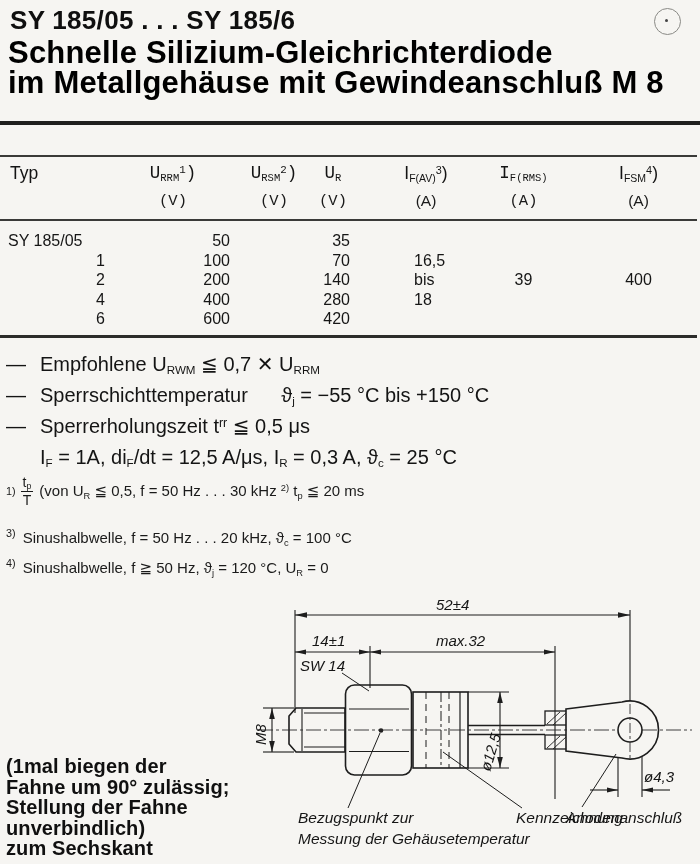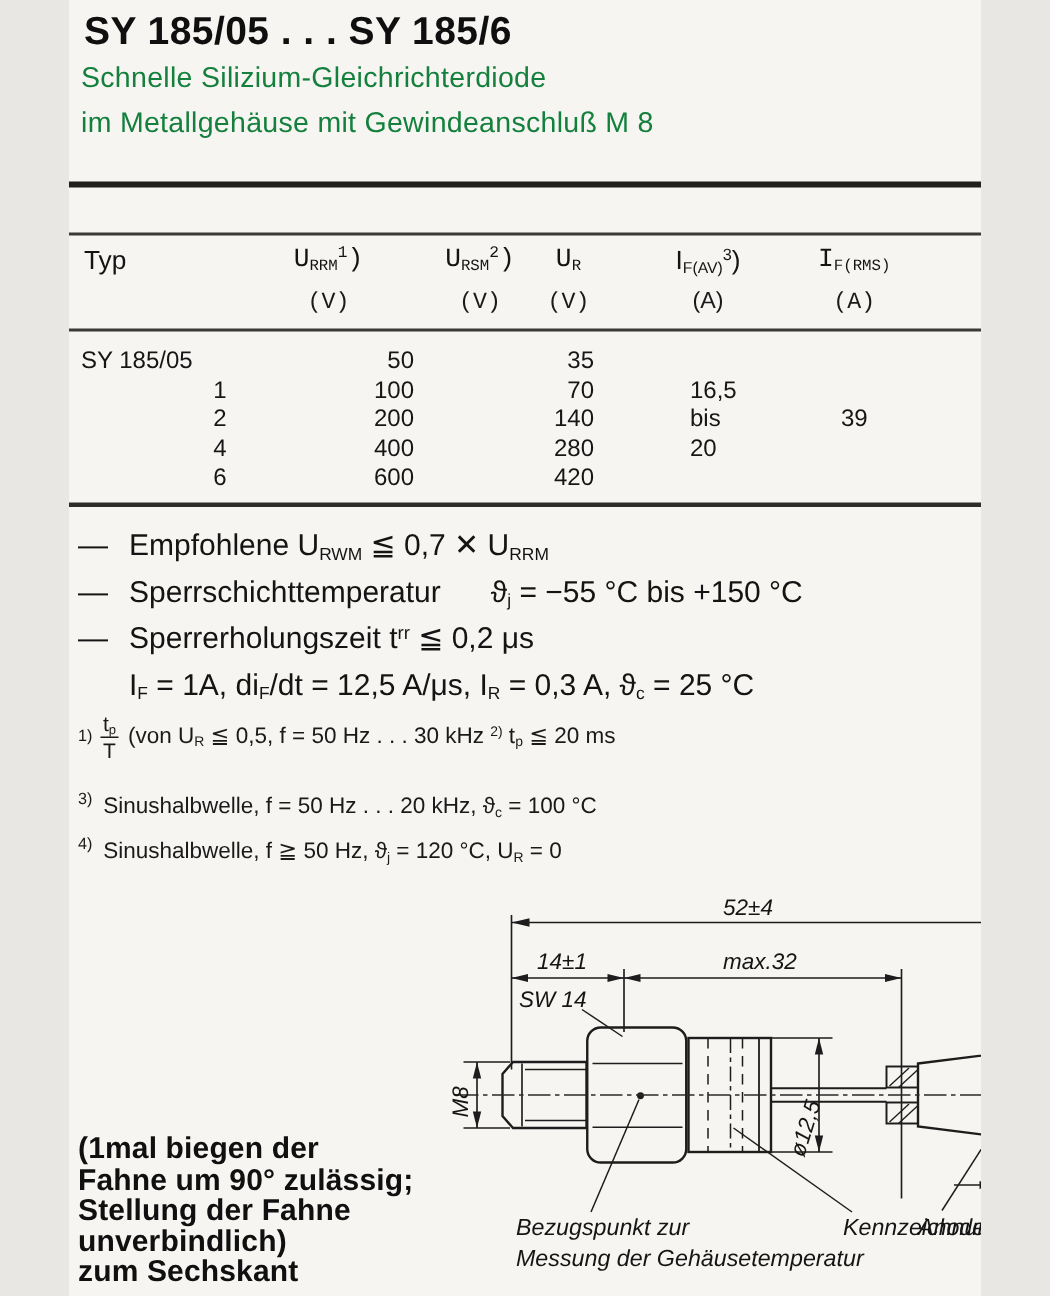--- a/index.html
+++ b/index.html
@@ -1,28 +1,28 @@
 <!DOCTYPE html>
 <html><head>
 <meta charset="utf-8">
 <style>
   html,body{margin:0;padding:0;background:#e8e7e3;}
   .page{
-    position:relative;width:608px;height:864px;margin:0 auto;
+    position:relative;width:700px;height:864px;margin:0 auto;
     background:#f6f5f2;color:#161616;overflow:hidden;
     font-family:"Liberation Sans","DejaVu Sans",sans-serif;
   }
   .abs{position:absolute;}
   sub{font-size:62%;vertical-align:-0.28em;line-height:0;}
   sup{font-size:62%;vertical-align:0.5em;line-height:0;}
 
   .title{left:10px;top:5px;font-size:26px;font-weight:700;letter-spacing:0.3px;color:#0f0f0f;}
   .corner-mark{left:654px;top:8px;width:25px;height:25px;border:1.6px solid #8a8a86;border-radius:50%;}
   .corner-mark::after{content:"";position:absolute;left:10px;top:10px;width:3px;height:3px;background:#444;border-radius:50%;}
-  .subtitle{left:8px;top:38px;font-size:19px;line-height:30px;font-weight:400;color:#15803d;letter-spacing:0.2px;}
+  .subtitle{left:8px;top:38px;font-size:31px;line-height:30px;font-weight:700;color:#000000;letter-spacing:0.2px;}
 
   .rule{left:0;background:#1f1f1e;}
   .rule-title{top:121px;width:700px;height:3.5px;}
   .rule-t-top{top:155px;width:697px;height:2px;background:#3a3a38;}
   .rule-t-mid{top:219px;width:697px;height:2px;background:#3a3a38;}
   .rule-t-bot{top:335px;width:697px;height:3px;background:#2c2c2a;}
 
   .grid7{display:grid;grid-template-columns:100px 130px 72px 46px 120px 95px 105px;}
   .thead{left:8px;top:162px;width:668px;}
   .thead .sym{font-size:17.5px;line-height:22px;color:#141414;}
@@ -141,21 +141,21 @@
       <div class="cell-3">140</div>
       <div class="cell-4">bis</div>
       <div class="cell-5">39</div>
       <div class="cell-6">400</div>
     </div>
     <div class="grid7 trow">
       <div class="cell-0">4</div>
       <div class="cell-1">400</div>
       <div class="cell-2"></div>
       <div class="cell-3">280</div>
-      <div class="cell-4">20</div>
+      <div class="cell-4">18</div>
       <div class="cell-5"></div>
       <div class="cell-6"></div>
     </div>
     <div class="grid7 trow">
       <div class="cell-0">6</div>
       <div class="cell-1">600</div>
       <div class="cell-2"></div>
       <div class="cell-3">420</div>
       <div class="cell-4"></div>
       <div class="cell-5"></div>
@@ -167,21 +167,21 @@
     <div class="note">
       <span class="dash">—</span>
       <span class="ntext"><span>Empfohlene U</span><sub>RWM</sub><span> ≦ 0,7 ✕ U</span><sub>RRM</sub></span>
     </div>
     <div class="note">
       <span class="dash">—</span>
       <span class="ntext"><span>Sperrschichttemperatur      </span><span>ϑ</span><sub>j</sub><span> = −55 °C bis +150 °C</span></span>
     </div>
     <div class="note">
       <span class="dash">—</span>
-      <span class="ntext"><span>Sperrerholungszeit t</span><sup>rr</sup><span> ≦ 0,2 μs</span></span>
+      <span class="ntext"><span>Sperrerholungszeit t</span><sup>rr</sup><span> ≦ 0,5 μs</span></span>
     </div>
     <div class="note indent">
       <span class="ntext"><span>I</span><sub>F</sub><span> = 1A, di</span><sub>F</sub><span>/dt = 12,5 A/μs, I</span><sub>R</sub><span> = 0,3 A, ϑ</span><sub>c</sub><span> = 25 °C</span></span>
     </div>
   </div>
 
   <div class="abs footnotes">
     <div class="fn fn1">
       <sup class="mark">1)</sup>
       <span class="frac">

